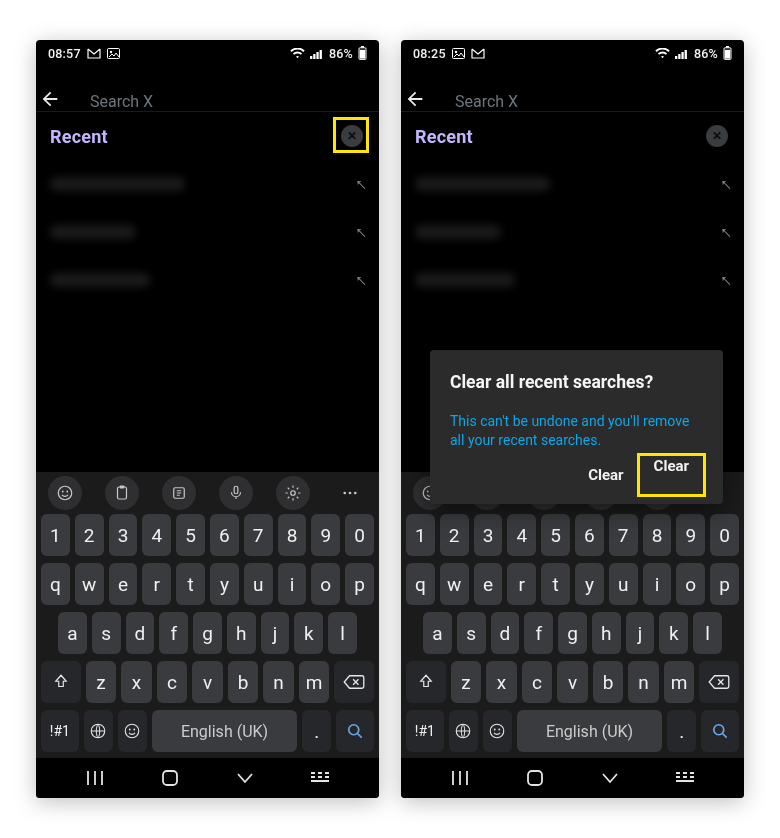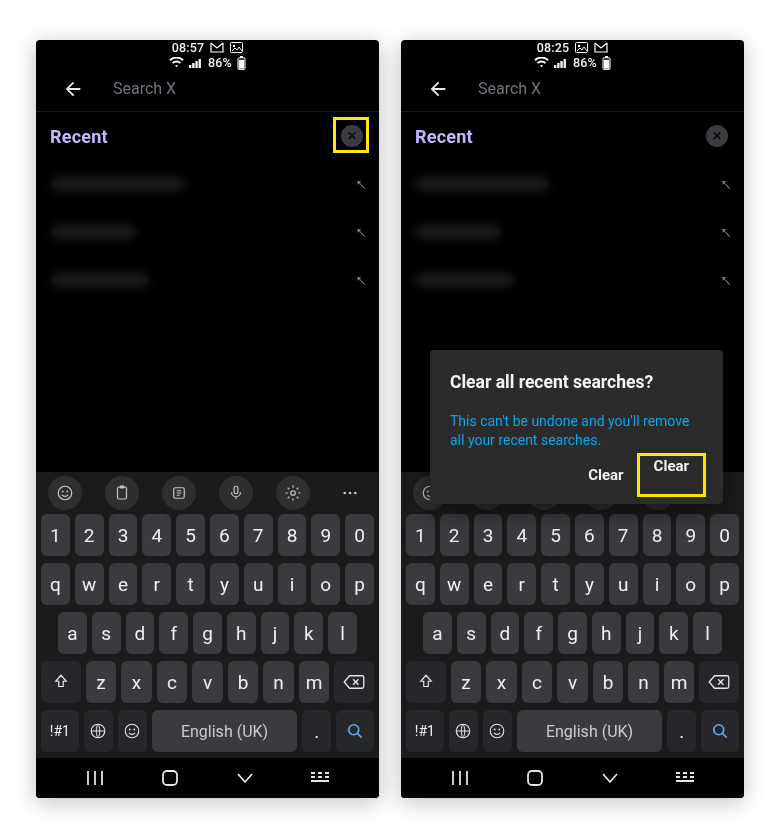--- a/index.html
+++ b/index.html
@@ -28,30 +28,29 @@
   .status-bar {
     height: 26px;
     display: flex;
     align-items: center;
     justify-content: space-between;
     padding: 0 12px;
     font-size: 12.5px;
     color: #f2f2f2;
     font-weight: 500;
     letter-spacing: .2px;
-    flex-direction: column;
   }
   .status-left { display: flex; align-items: center; gap: 6px; }
   .status-right { display: flex; align-items: center; gap: 5px; }
   .sicon { display: inline-flex; align-items: center; justify-content: center; }
   .search-bar {
     height: 46px;
     display: flex;
-    align-items: center;
-    padding: 0 25px;
+    align-items: flex-end;
+    padding: 0 2px;
     border-bottom: 1px solid #1a1a1a;
     gap: 28px;
   }
   .back-arrow { width: 24px; height: 24px; display:flex; align-items:center; justify-content:center;}
   .search-placeholder { color: #6e767d; font-size: 16px; }
   .recent-header {
     height: 48px;
     display: flex;
     align-items: center;
     justify-content: space-between;

